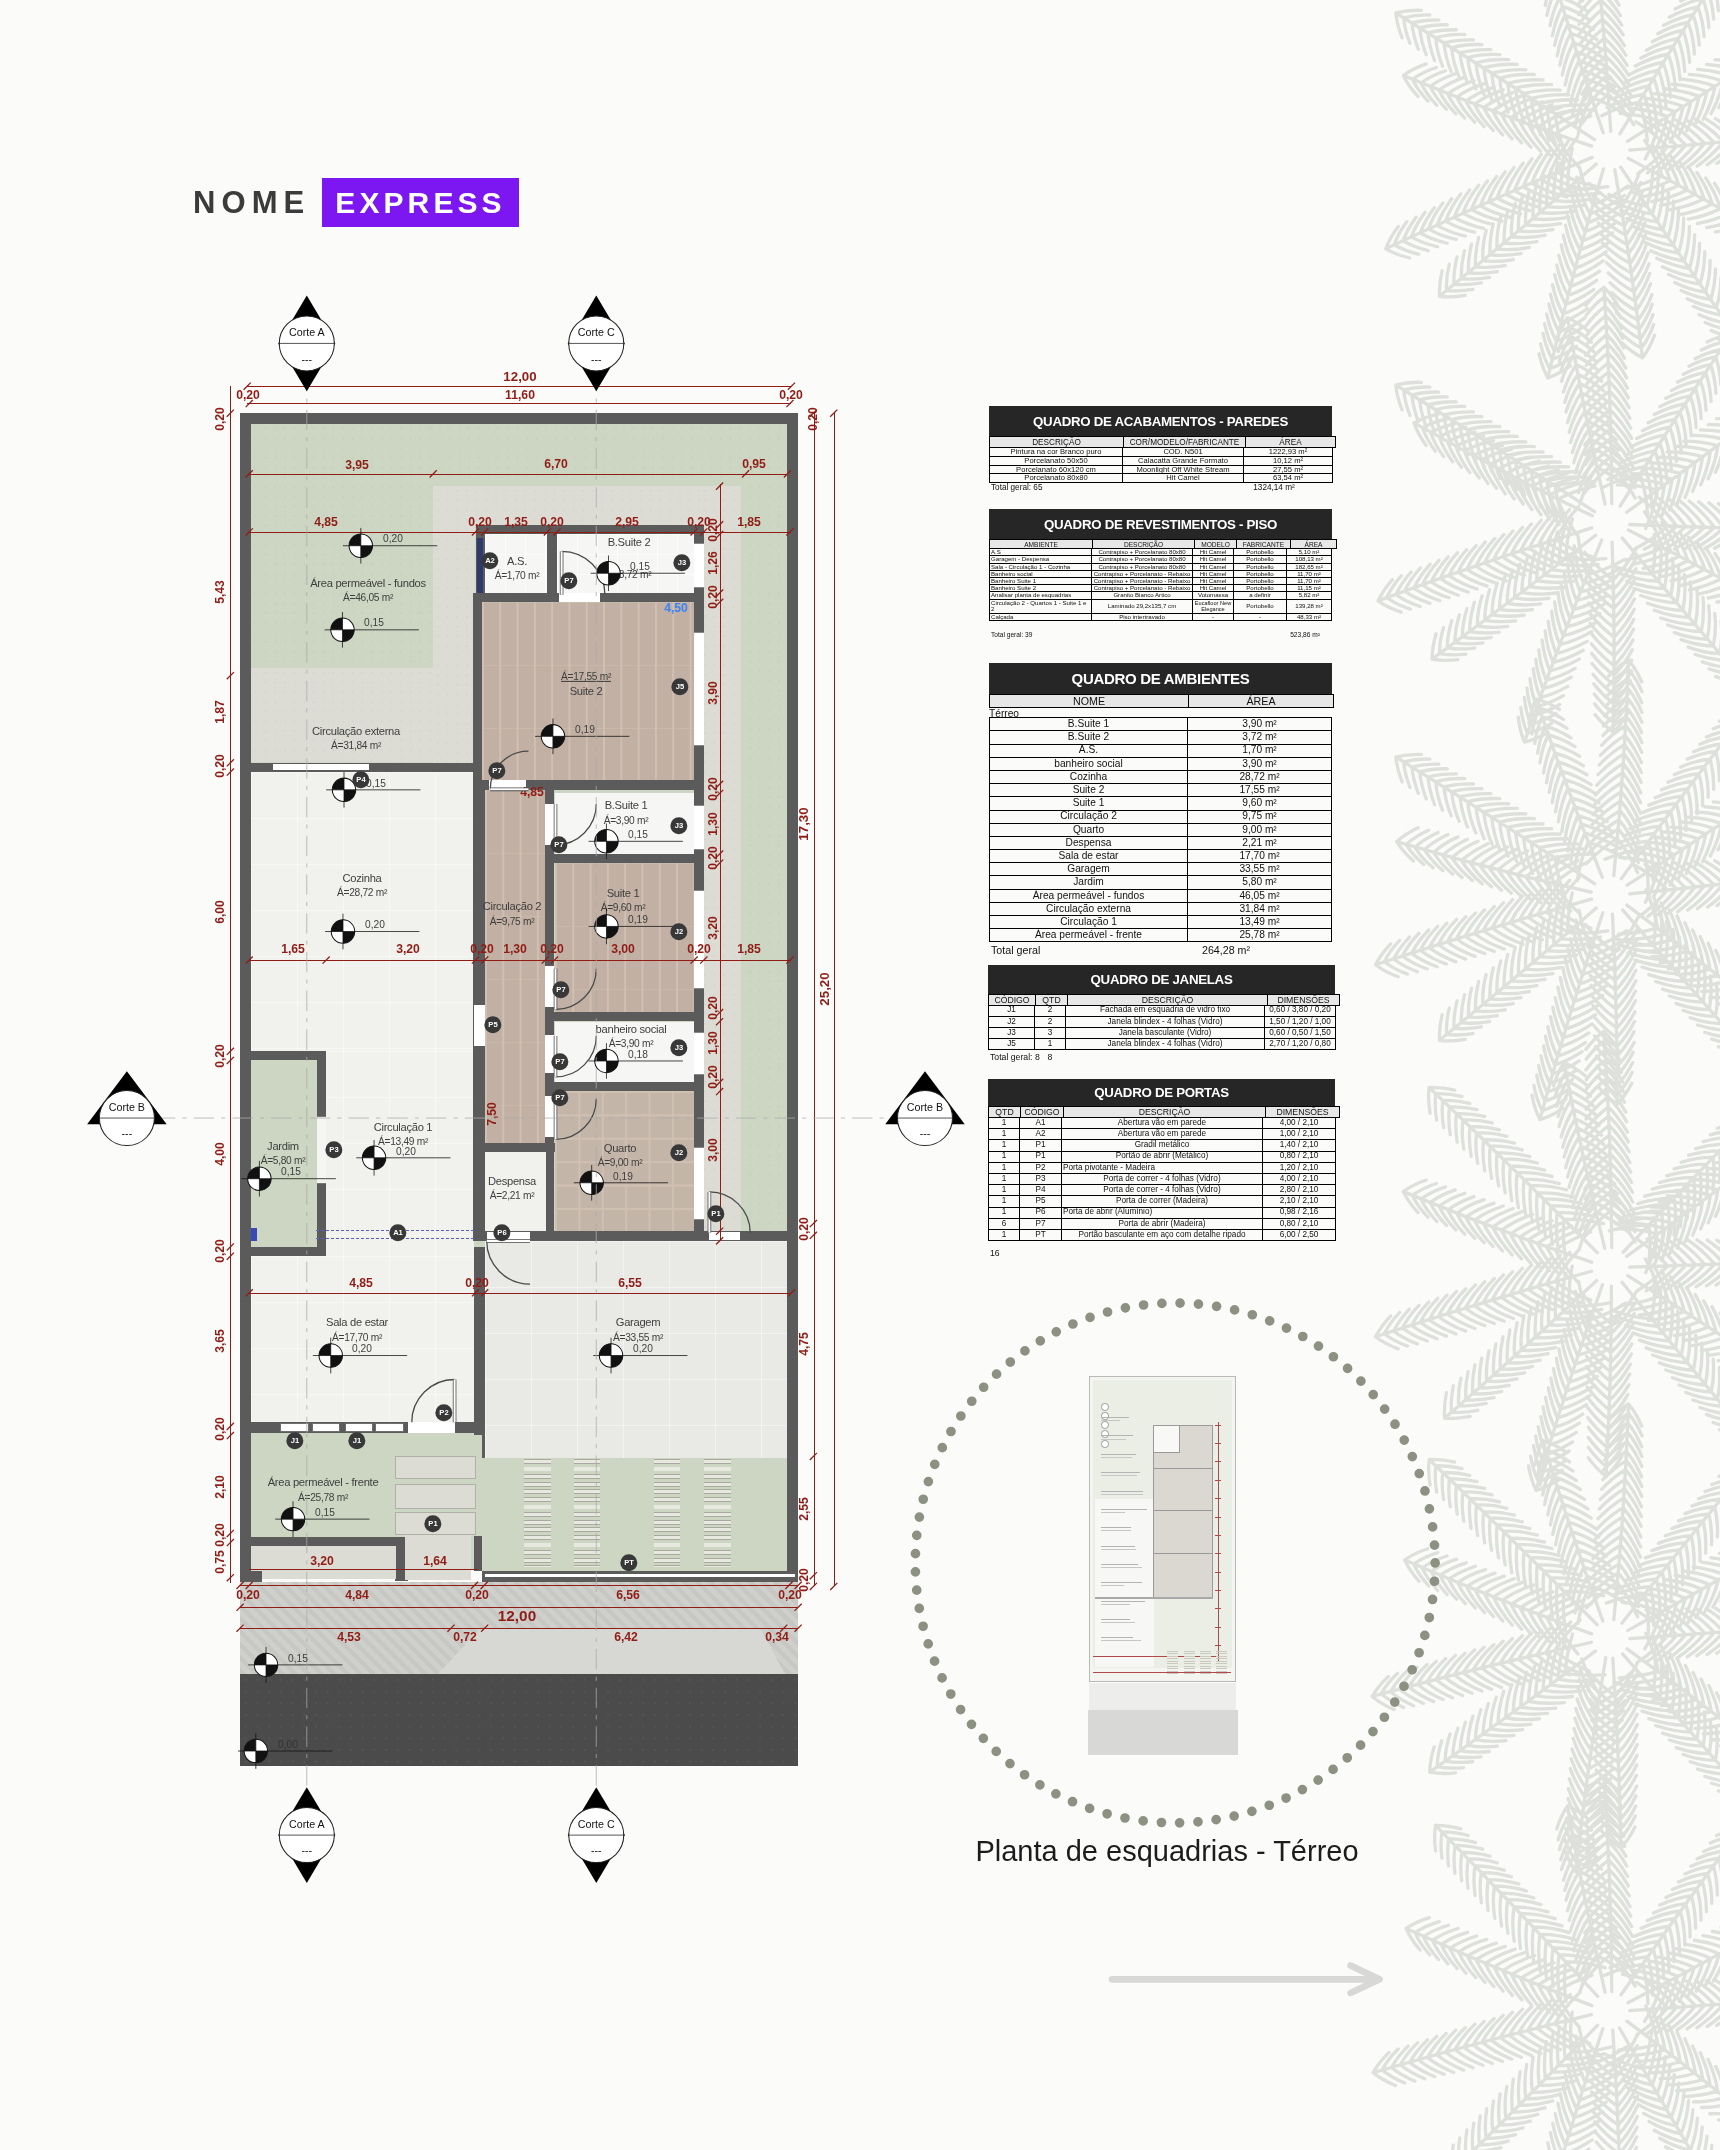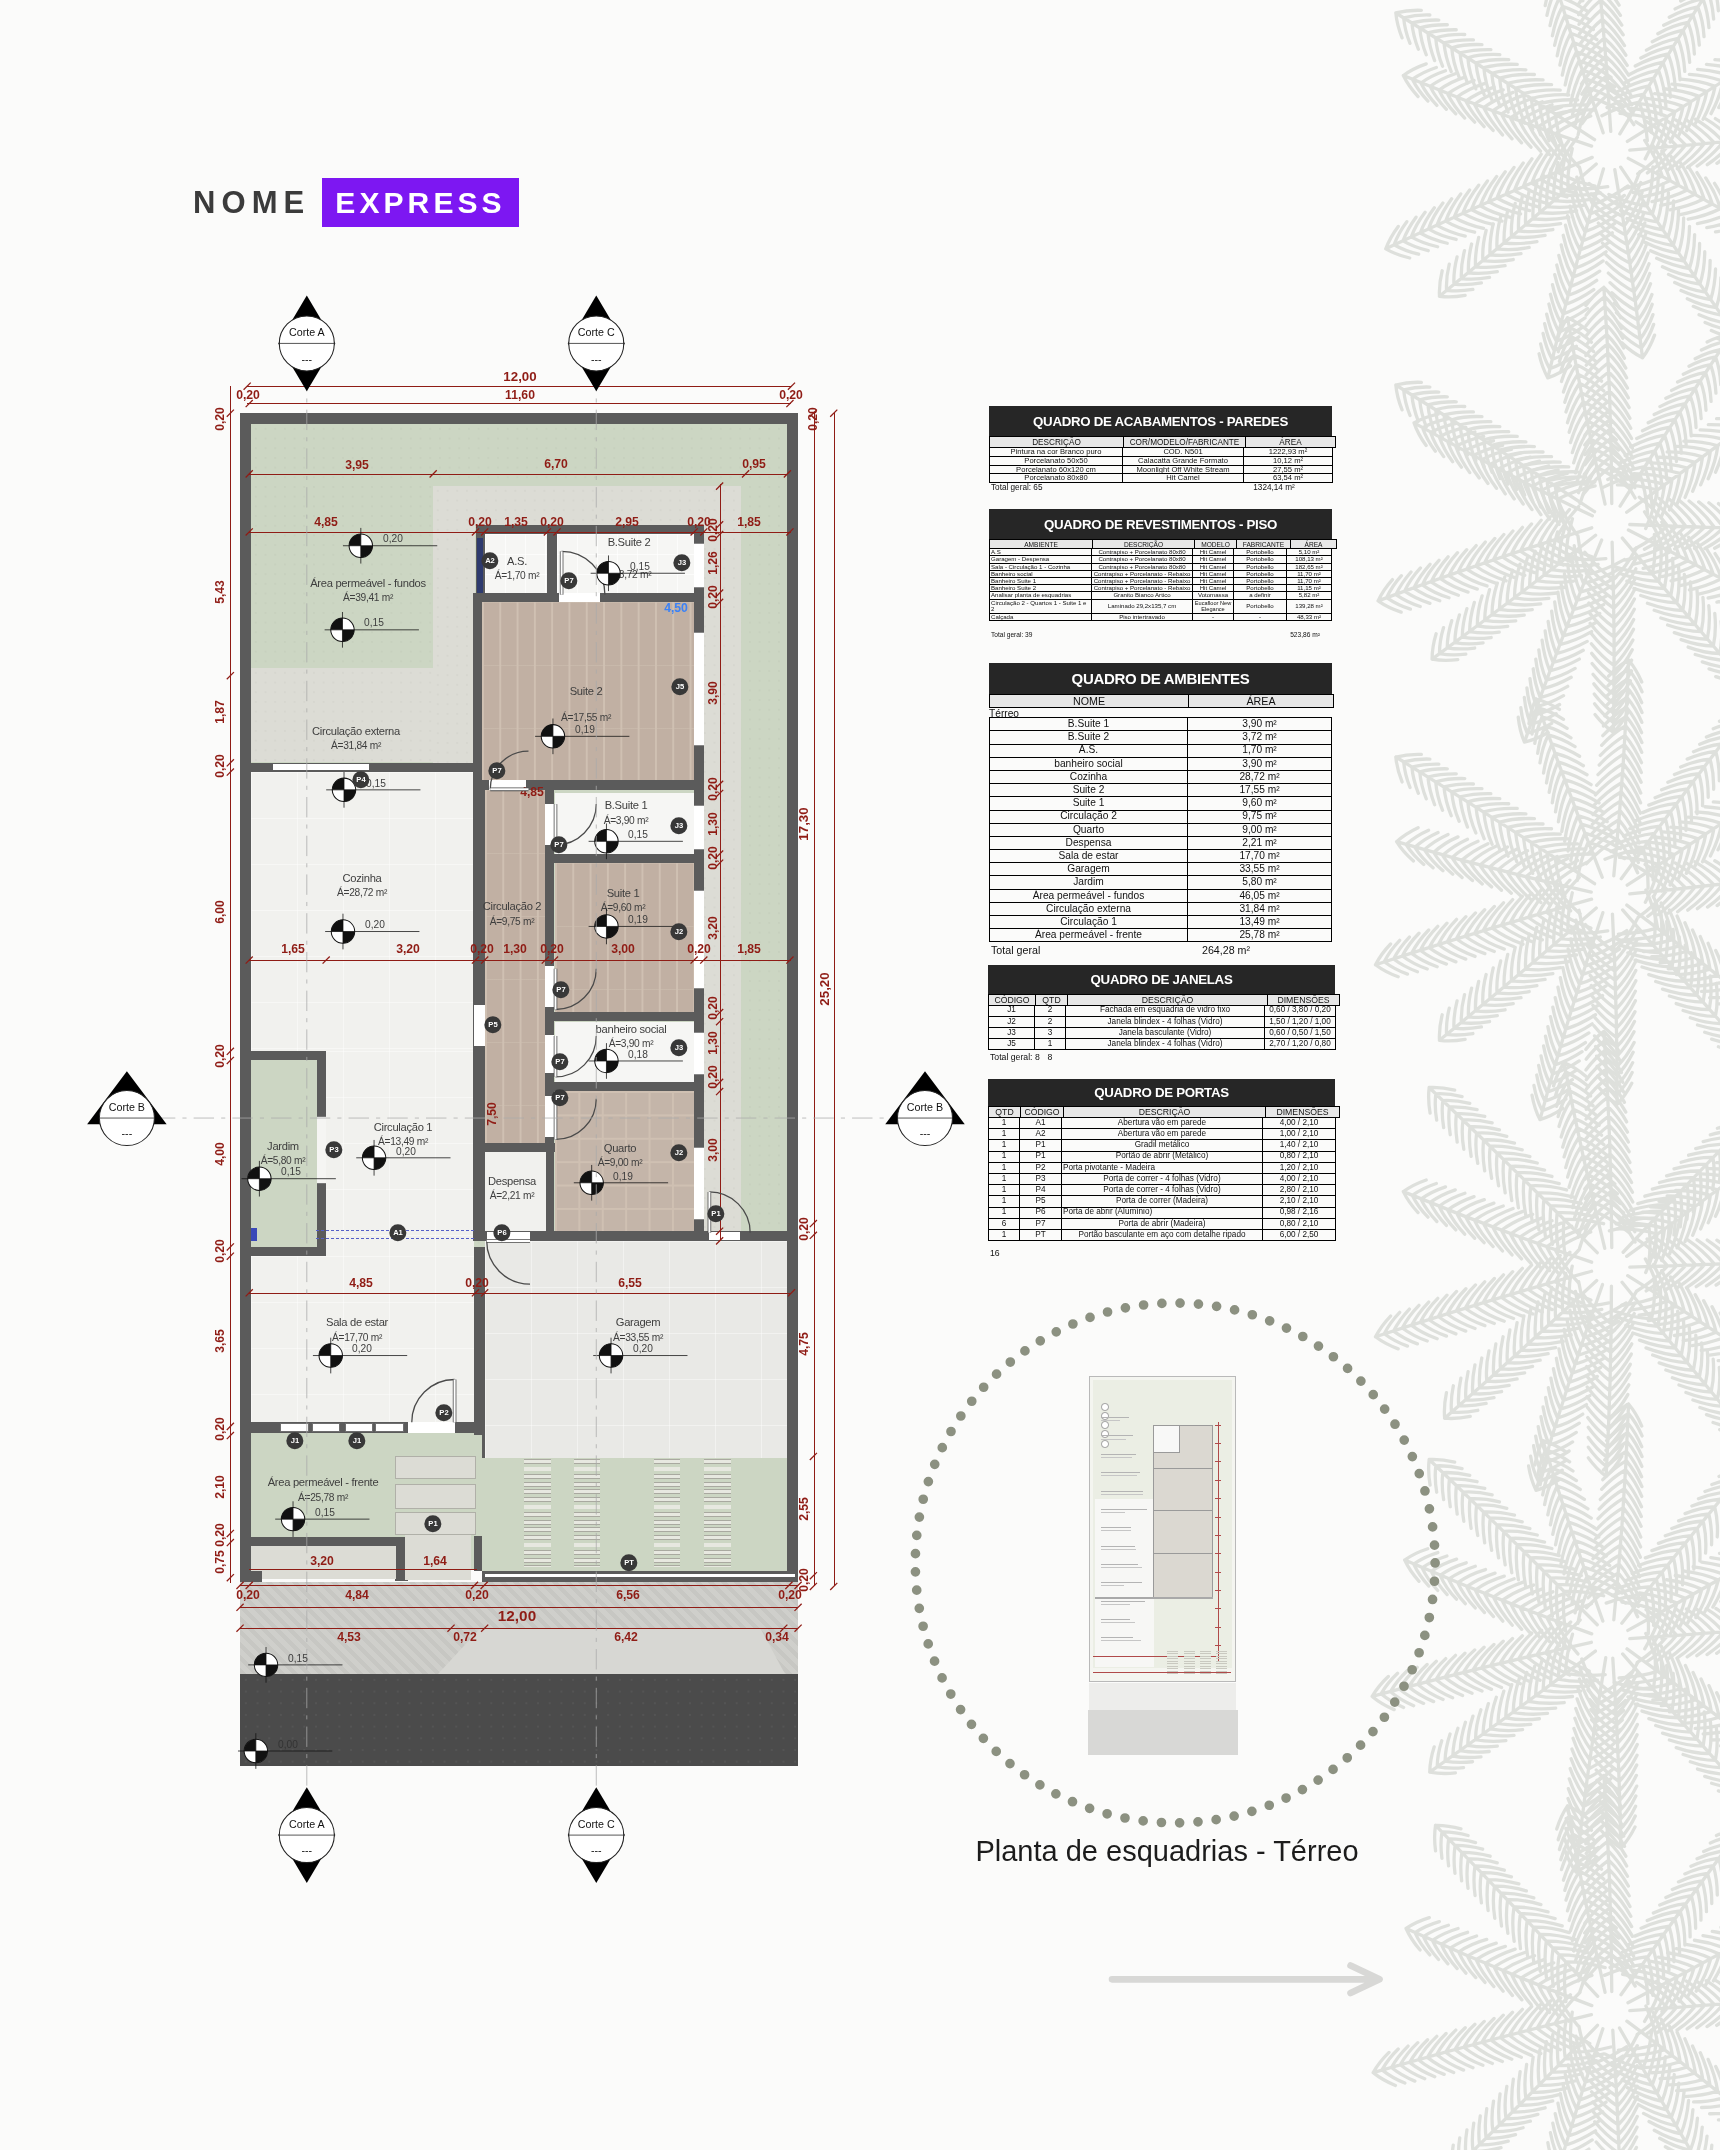--- a/index.html
+++ b/index.html
@@ -266,31 +266,31 @@
 <div style="position:absolute;left:713px;top:1008px;font-size:12.2px;color:#8f1c15;font-weight:700;white-space:nowrap;line-height:1;transform:translate(-50%,-50%) rotate(-90deg);">0,20</div>
 <div style="position:absolute;left:713px;top:1043px;font-size:12.2px;color:#8f1c15;font-weight:700;white-space:nowrap;line-height:1;transform:translate(-50%,-50%) rotate(-90deg);">1,30</div>
 <div style="position:absolute;left:713px;top:1077px;font-size:12.2px;color:#8f1c15;font-weight:700;white-space:nowrap;line-height:1;transform:translate(-50%,-50%) rotate(-90deg);">0,20</div>
 <div style="position:absolute;left:713px;top:1150px;font-size:12.2px;color:#8f1c15;font-weight:700;white-space:nowrap;line-height:1;transform:translate(-50%,-50%) rotate(-90deg);">3,00</div>
 <div style="position:absolute;left:492px;top:1114px;font-size:12.2px;color:#8f1c15;font-weight:700;white-space:nowrap;line-height:1;transform:translate(-50%,-50%) rotate(-90deg);">7,50</div>
 <div style="position:absolute;left:804px;top:1229px;font-size:12.2px;color:#8f1c15;font-weight:700;white-space:nowrap;line-height:1;transform:translate(-50%,-50%) rotate(-90deg);">0,20</div>
 <div style="position:absolute;left:804px;top:1344px;font-size:12.2px;color:#8f1c15;font-weight:700;white-space:nowrap;line-height:1;transform:translate(-50%,-50%) rotate(-90deg);">4,75</div>
 <div style="position:absolute;left:804px;top:1509px;font-size:12.2px;color:#8f1c15;font-weight:700;white-space:nowrap;line-height:1;transform:translate(-50%,-50%) rotate(-90deg);">2,55</div>
 <div style="position:absolute;left:804px;top:1580px;font-size:12.2px;color:#8f1c15;font-weight:700;white-space:nowrap;line-height:1;transform:translate(-50%,-50%) rotate(-90deg);">0,20</div>
 <div style="position:absolute;left:368px;top:584px;font-size:11.2px;color:#3e3e3e;font-weight:400;white-space:nowrap;line-height:1;transform:translate(-50%,-50%);letter-spacing:-0.3px;">Área permeável - fundos</div>
-<div style="position:absolute;left:368px;top:598px;font-size:10.2px;color:#3e3e3e;font-weight:400;white-space:nowrap;line-height:1;transform:translate(-50%,-50%);letter-spacing:-0.3px;">Á=39,41 m²</div>
+<div style="position:absolute;left:368px;top:598px;font-size:10.2px;color:#3e3e3e;font-weight:400;white-space:nowrap;line-height:1;transform:translate(-50%,-50%);letter-spacing:-0.3px;">Á=46,05 m²</div>
 <div style="position:absolute;left:356px;top:732px;font-size:11.2px;color:#3e3e3e;font-weight:400;white-space:nowrap;line-height:1;transform:translate(-50%,-50%);letter-spacing:-0.3px;">Circulação externa</div>
 <div style="position:absolute;left:356px;top:746px;font-size:10.2px;color:#3e3e3e;font-weight:400;white-space:nowrap;line-height:1;transform:translate(-50%,-50%);letter-spacing:-0.3px;">Á=31,84 m²</div>
 <div style="position:absolute;left:362px;top:879px;font-size:11.2px;color:#3e3e3e;font-weight:400;white-space:nowrap;line-height:1;transform:translate(-50%,-50%);letter-spacing:-0.3px;">Cozinha</div>
 <div style="position:absolute;left:362px;top:893px;font-size:10.2px;color:#3e3e3e;font-weight:400;white-space:nowrap;line-height:1;transform:translate(-50%,-50%);letter-spacing:-0.3px;">Á=28,72 m²</div>
 <div style="position:absolute;left:517px;top:562px;font-size:11.2px;color:#3e3e3e;font-weight:400;white-space:nowrap;line-height:1;transform:translate(-50%,-50%);letter-spacing:-0.3px;">A.S.</div>
 <div style="position:absolute;left:517px;top:576px;font-size:10.2px;color:#3e3e3e;font-weight:400;white-space:nowrap;line-height:1;transform:translate(-50%,-50%);letter-spacing:-0.3px;">Á=1,70 m²</div>
 <div style="position:absolute;left:629px;top:543px;font-size:11.2px;color:#3e3e3e;font-weight:400;white-space:nowrap;line-height:1;transform:translate(-50%,-50%);letter-spacing:-0.3px;">B.Suite 2</div>
 <div style="position:absolute;left:629px;top:575px;font-size:10.2px;color:#3e3e3e;font-weight:400;white-space:nowrap;line-height:1;transform:translate(-50%,-50%);letter-spacing:-0.3px;">Á=3,72 m²</div>
 <div style="position:absolute;left:586px;top:692px;font-size:11.2px;color:#3e3e3e;font-weight:400;white-space:nowrap;line-height:1;transform:translate(-50%,-50%);letter-spacing:-0.3px;">Suite 2</div>
-<div style="position:absolute;left:586px;top:718px;font-size:10.2px;color:#3e3e3e;font-weight:400;white-space:nowrap;line-height:1;transform:translate(-50%,-50%);letter-spacing:-0.3px;">Á=17,55 m²</div>
+<div style="position:absolute;left:586px;top:677px;font-size:10.2px;color:#3e3e3e;font-weight:400;white-space:nowrap;line-height:1;transform:translate(-50%,-50%);letter-spacing:-0.3px;text-decoration:underline;">Á=17,55 m²</div>
 <div style="position:absolute;left:626px;top:806px;font-size:11.2px;color:#3e3e3e;font-weight:400;white-space:nowrap;line-height:1;transform:translate(-50%,-50%);letter-spacing:-0.3px;">B.Suite 1</div>
 <div style="position:absolute;left:626px;top:821px;font-size:10.2px;color:#3e3e3e;font-weight:400;white-space:nowrap;line-height:1;transform:translate(-50%,-50%);letter-spacing:-0.3px;">Á=3,90 m²</div>
 <div style="position:absolute;left:623px;top:894px;font-size:11.2px;color:#3e3e3e;font-weight:400;white-space:nowrap;line-height:1;transform:translate(-50%,-50%);letter-spacing:-0.3px;">Suite 1</div>
 <div style="position:absolute;left:623px;top:908px;font-size:10.2px;color:#3e3e3e;font-weight:400;white-space:nowrap;line-height:1;transform:translate(-50%,-50%);letter-spacing:-0.3px;">Á=9,60 m²</div>
 <div style="position:absolute;left:512px;top:907px;font-size:11.2px;color:#3e3e3e;font-weight:400;white-space:nowrap;line-height:1;transform:translate(-50%,-50%);letter-spacing:-0.3px;">Circulação 2</div>
 <div style="position:absolute;left:512px;top:922px;font-size:10.2px;color:#3e3e3e;font-weight:400;white-space:nowrap;line-height:1;transform:translate(-50%,-50%);letter-spacing:-0.3px;">Á=9,75 m²</div>
 <div style="position:absolute;left:631px;top:1030px;font-size:11.2px;color:#3e3e3e;font-weight:400;white-space:nowrap;line-height:1;transform:translate(-50%,-50%);letter-spacing:-0.3px;">banheiro social</div>
 <div style="position:absolute;left:631px;top:1044px;font-size:10.2px;color:#3e3e3e;font-weight:400;white-space:nowrap;line-height:1;transform:translate(-50%,-50%);letter-spacing:-0.3px;">Á=3,90 m²</div>
 <div style="position:absolute;left:620px;top:1149px;font-size:11.2px;color:#3e3e3e;font-weight:400;white-space:nowrap;line-height:1;transform:translate(-50%,-50%);letter-spacing:-0.3px;">Quarto</div>
 <div style="position:absolute;left:620px;top:1163px;font-size:10.2px;color:#3e3e3e;font-weight:400;white-space:nowrap;line-height:1;transform:translate(-50%,-50%);letter-spacing:-0.3px;">Á=9,00 m²</div>

